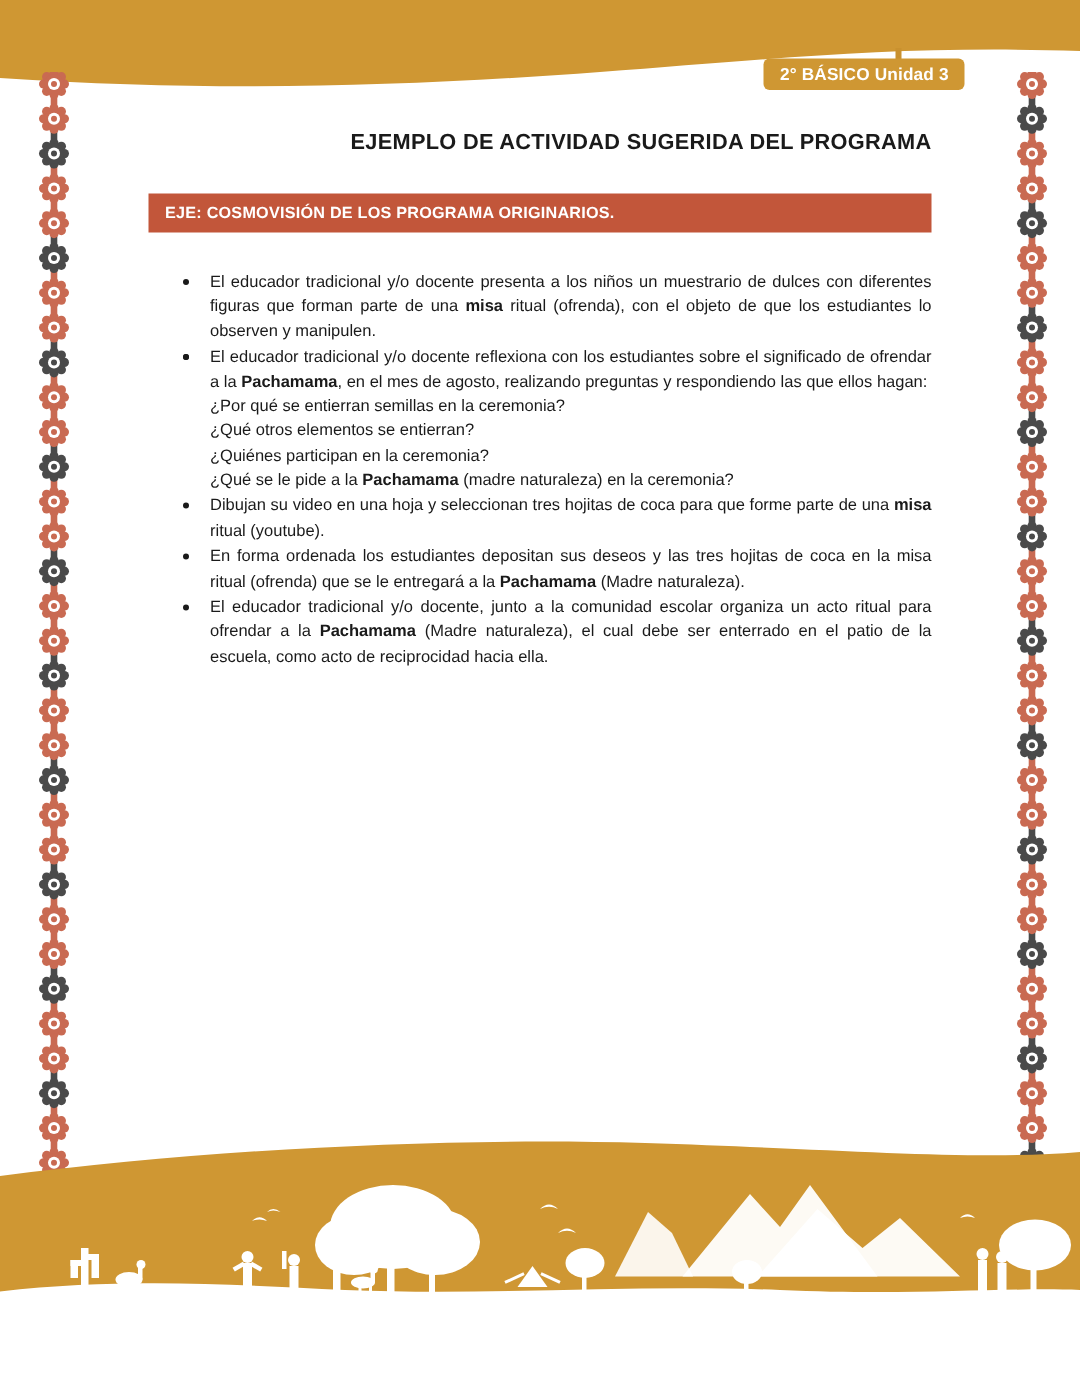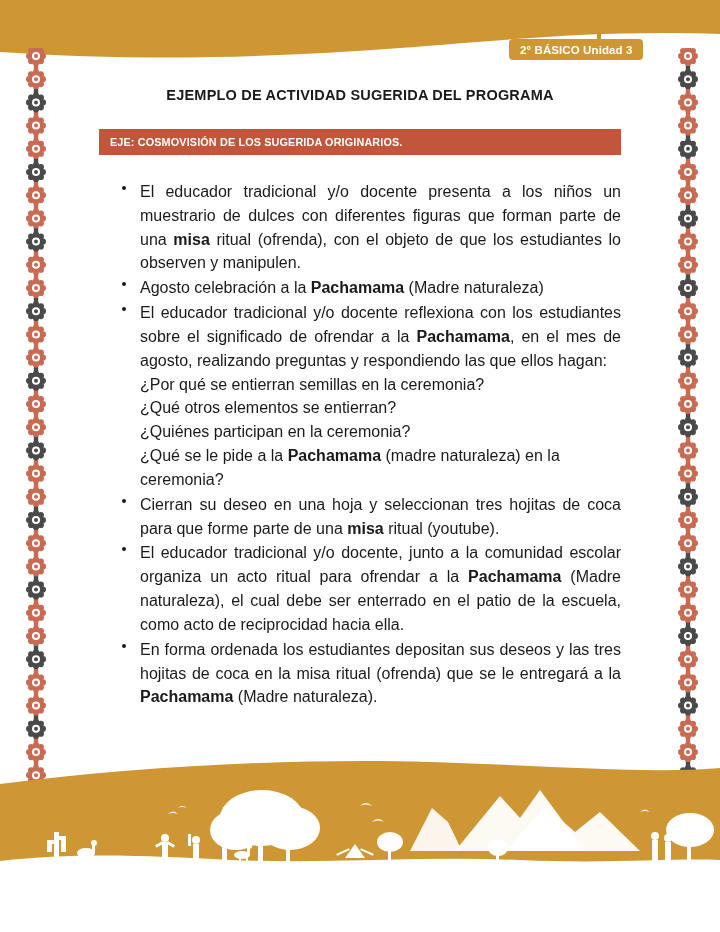--- a/index.html
+++ b/index.html
@@ -68,21 +68,21 @@
 
   
   .content {
     position: absolute;
     left: 99px; top: 80px;
     width: 522px;
     z-index: 5;
   }
 
   .doc-title {
-    text-align: center;
+    text-align: right;
     font-size: 14.5px;
     font-weight: 700;
     color: #1a1a1a;
     letter-spacing: .2px;
     margin: 7px 0 0 0;
   }
 
   .eje-bar {
     margin-top: 26px;
     background: #c2563a;
@@ -124,21 +124,21 @@
 
   ul.bullets {
     margin: 6px 0 0 0;
     padding: 0;
     list-style: none;
   }
   ul.bullets > li {
     position: relative;
     padding-left: 41px;
     margin-bottom: 1px;
-    font-size: 16px;
+    font-size: 11px;
     line-height: 1.49;
     color: #1a1a1a;
     text-align: justify;
     text-justify: inter-word;
   }
   ul.bullets > li::before {
     content: "";
     position: absolute;
     left: 23px; top: 6px;
     width: 4px; height: 4px;
@@ -1161,34 +1161,34 @@
           <circle cx="15" cy="796.8000000000004" r="2" fill="#4a4a4a"></circle>
         </g>
       </svg>
   </div>
 
   <div class="content">
 
     <div class="doc-title">EJEMPLO DE ACTIVIDAD SUGERIDA DEL PROGRAMA</div>
 
     <div class="eje-bar">
-      <span>EJE: COSMOVISIÓN DE LOS SUGERIDA ORIGINARIOS.</span>
+      <span>EJE: COSMOVISIÓN DE LOS PROGRAMA ORIGINARIOS.</span>
     </div>
 
     <div class="activity-block">
     </div>
 
 
     <ul class="bullets" id="bullet-list">
         <li><span>El educador tradicional y/o docente presenta a los niños un muestrario de dulces con diferentes figuras que forman parte de una </span><span class="b">misa</span><span> ritual (ofrenda), con el objeto de que los estudiantes lo observen y manipulen.</span></li>
-        <li><span class="sub"><span> Agosto celebración a la </span><span class="b">Pachamama</span><span> (Madre naturaleza)</span></span></li>
+        <li></li>
         <li><span>El educador tradicional y/o docente reflexiona con los estudiantes sobre el significado de ofrendar a la </span><span class="b">Pachamama</span><span>, en el mes de agosto, realizando preguntas y respondiendo las que ellos hagan:</span><span class="sub"><span>¿Por qué se entierran semillas en la ceremonia?</span></span><span class="sub"><span>¿Qué otros elementos se entierran?</span></span><span class="sub"><span>¿Quiénes participan en la ceremonia?</span></span><span class="sub"><span>¿Qué se le pide a la </span><span class="b">Pachamama</span><span> (madre naturaleza) en la ceremonia?</span></span></li>
-        <li><span>Cierran su deseo en una hoja y seleccionan tres hojitas de coca para que forme parte de una </span><span class="b">misa</span><span> ritual (youtube).</span></li>
+        <li><span>Dibujan su video en una hoja y seleccionan tres hojitas de coca para que forme parte de una </span><span class="b">misa</span><span> ritual (youtube).</span></li>
+        <li><span>En forma ordenada los estudiantes depositan sus deseos y las tres hojitas de coca en la misa ritual (ofrenda) que se le entregará a la </span><span class="b">Pachamama</span><span> (Madre naturaleza).</span></li>
         <li><span>El educador tradicional y/o docente, junto a la comunidad escolar organiza un acto ritual para ofrendar a la </span><span class="b">Pachamama</span><span> (Madre naturaleza), el cual debe ser enterrado en el patio de la escuela, como acto de reciprocidad hacia ella.</span></li>
-        <li><span>En forma ordenada los estudiantes depositan sus deseos y las tres hojitas de coca en la misa ritual (ofrenda) que se le entregará a la </span><span class="b">Pachamama</span><span> (Madre naturaleza).</span></li>
       </ul>
 
   </div>
 
   <div class="bottom-art">
     <svg viewBox="0 0 720 120" preserveAspectRatio="none" xmlns="http://www.w3.org/2000/svg">
 
       <path d="M0,28 C140,10 300,2 430,6 C560,10 650,18 720,12 L720,120 L0,120 Z" fill="#cf9733"></path>
 
       <path d="M455,95 L500,40 L520,62 L540,34 L585,95 Z" fill="#ffffff" opacity=".95"></path>

